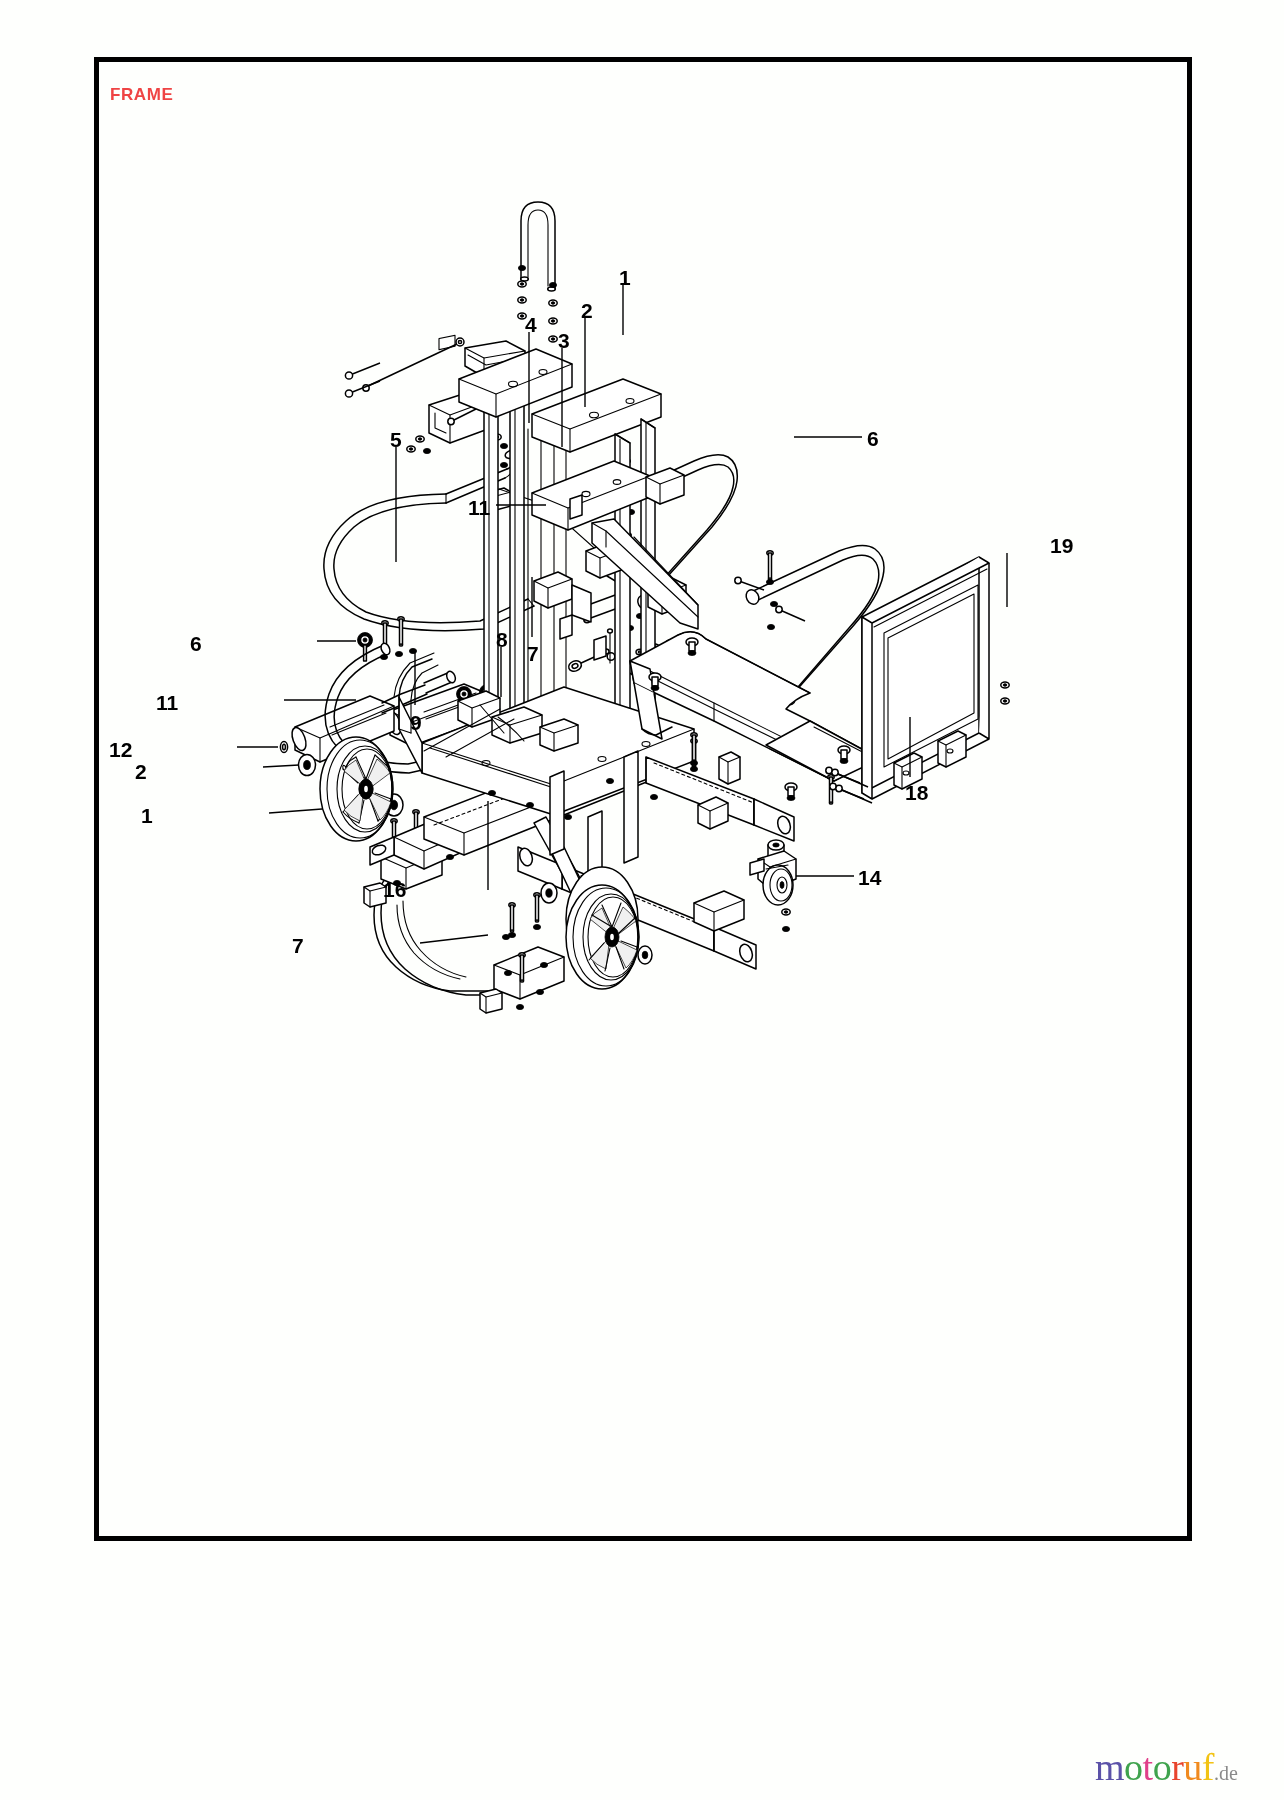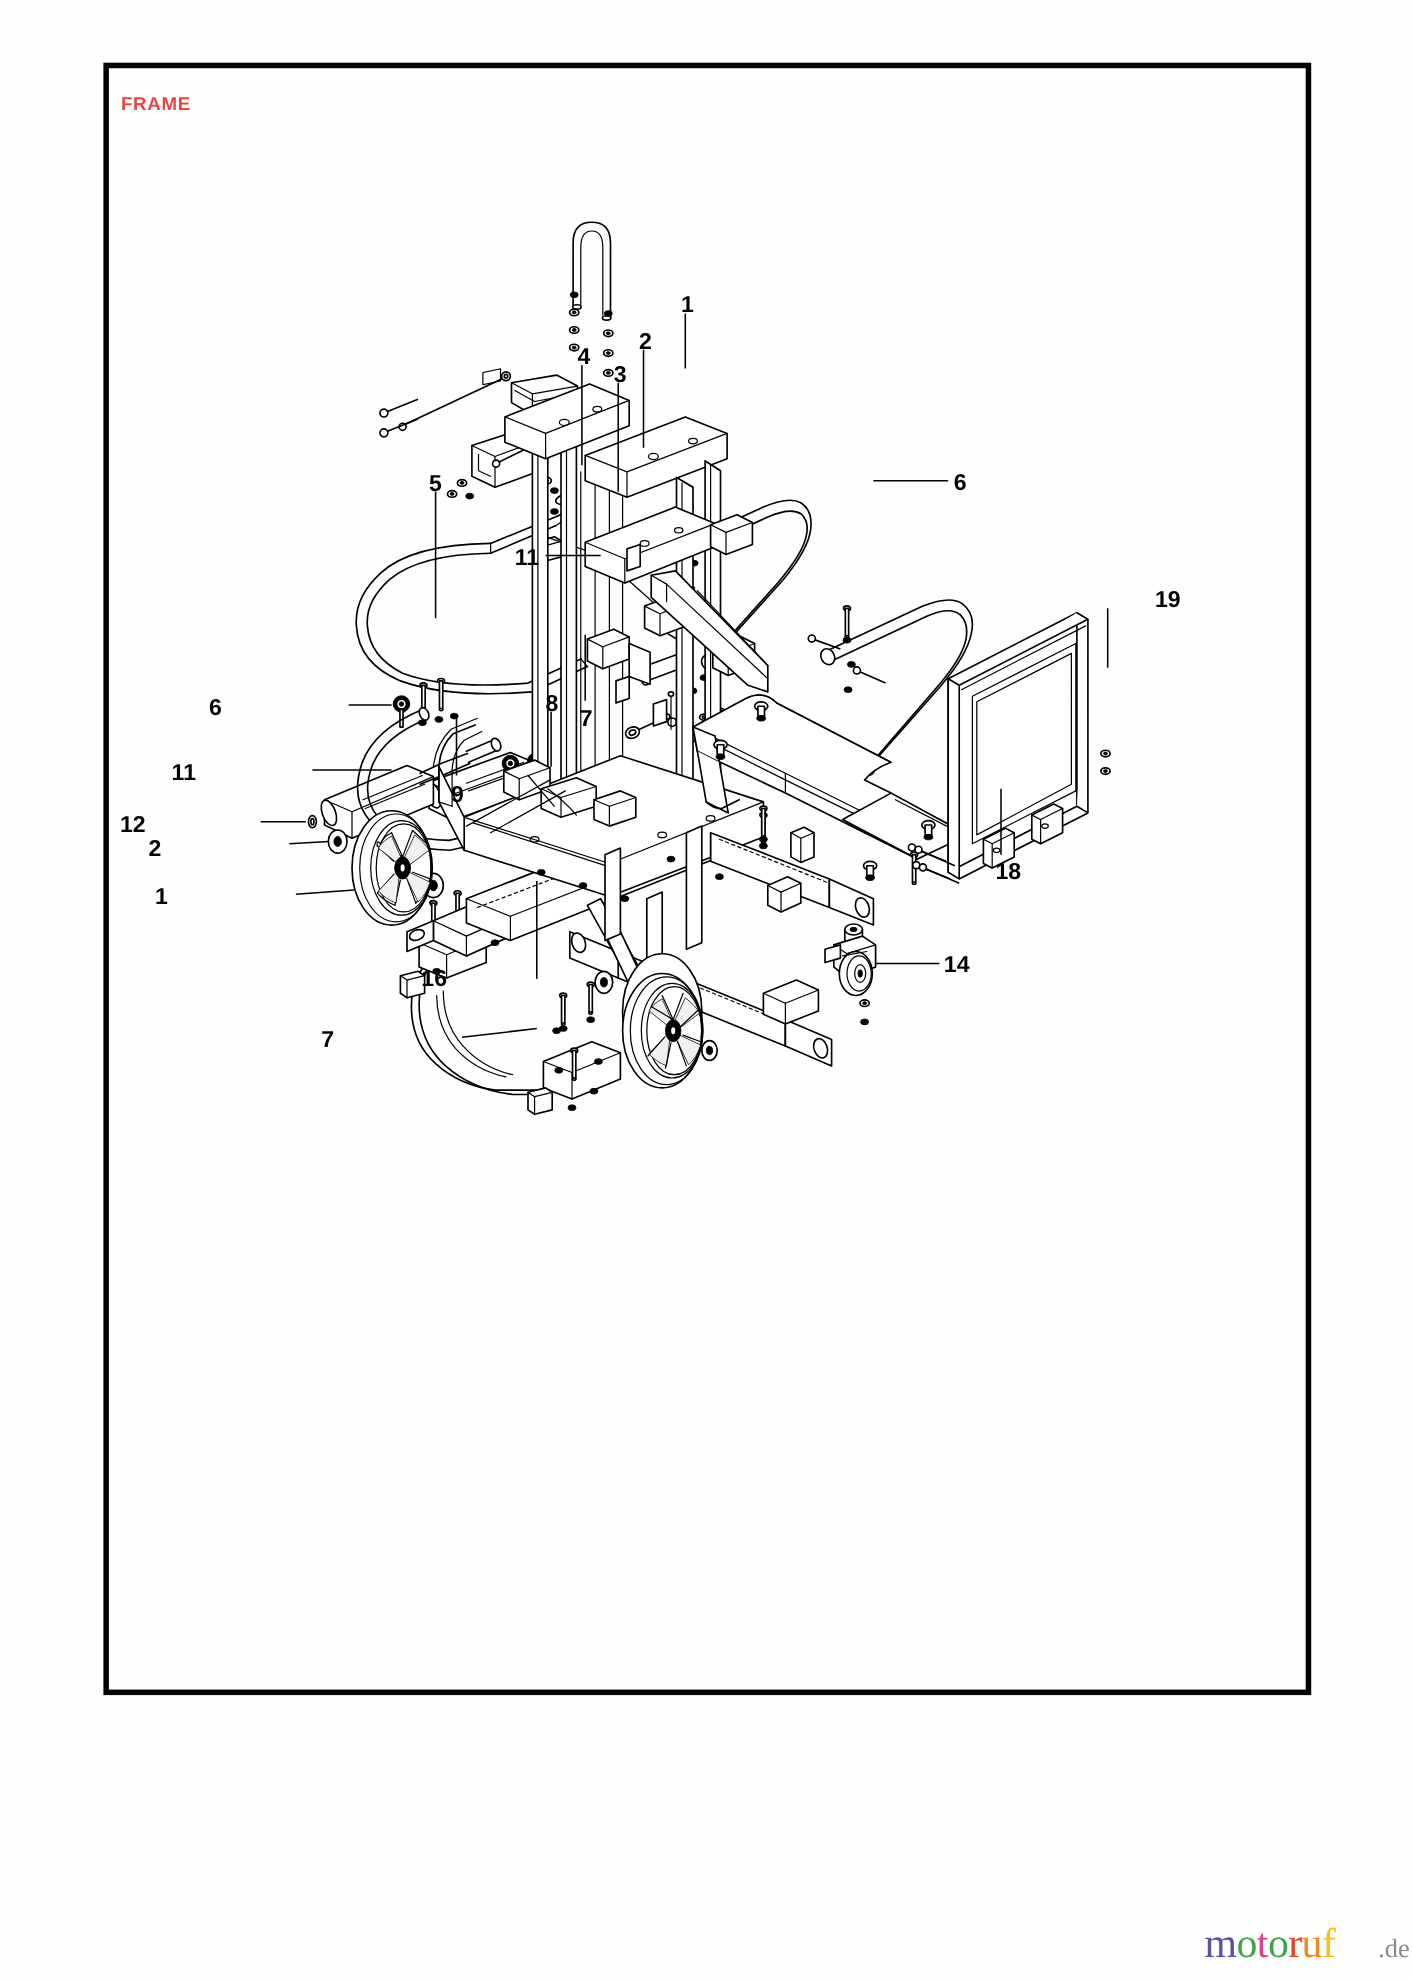--- a/index.html
+++ b/index.html
@@ -63,21 +63,21 @@
     letter-spacing: -0.5px;
     white-space: nowrap;
   }
   #watermark .m { color: #5b52a8; }
   #watermark .o1 { color: #3fa34d; }
   #watermark .t  { color: #e0408a; }
   #watermark .o2 { color: #3fa34d; }
   #watermark .r  { color: #e8442c; }
   #watermark .u  { color: #f08a1e; }
   #watermark .f  { color: #f2c314; }
-  #watermark .de { color: #8a8a8a; font-size: 24px; letter-spacing: 0; margin-left: 39px; }
+  #watermark .de { color: #8a8a8a; font-size: 20px; letter-spacing: 0; }
   .vis-hidden { position:absolute; width:1px; height:1px; overflow:hidden; clip:rect(0 0 0 0); }
 </style>
 </head>
 <body>
 
 <div id="page">
 
   <div id="diagram-border"></div>
 
   <div id="sheet-title">FRAME</div>

